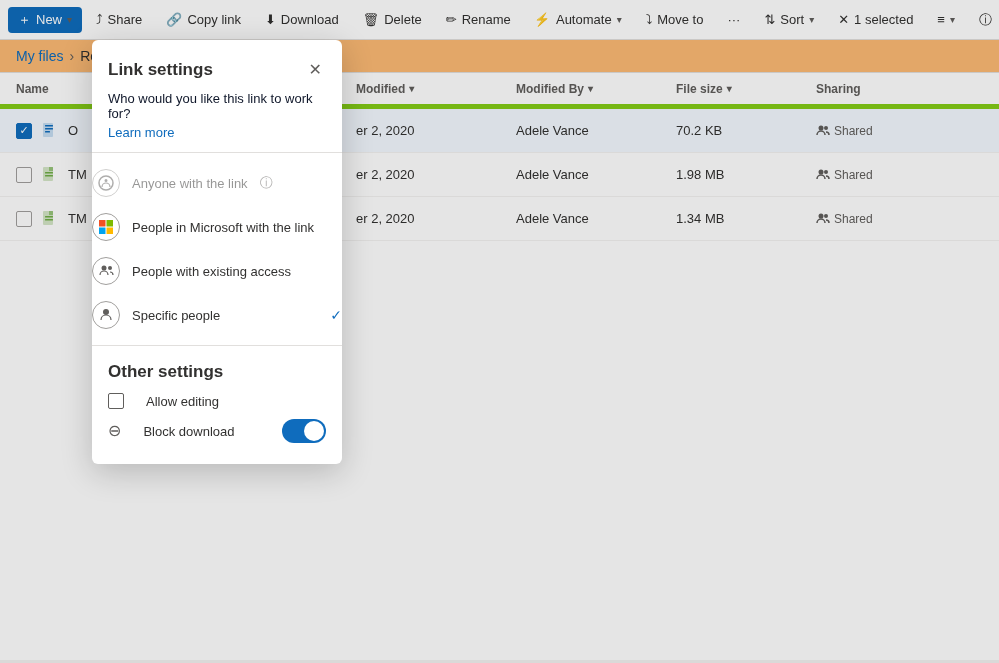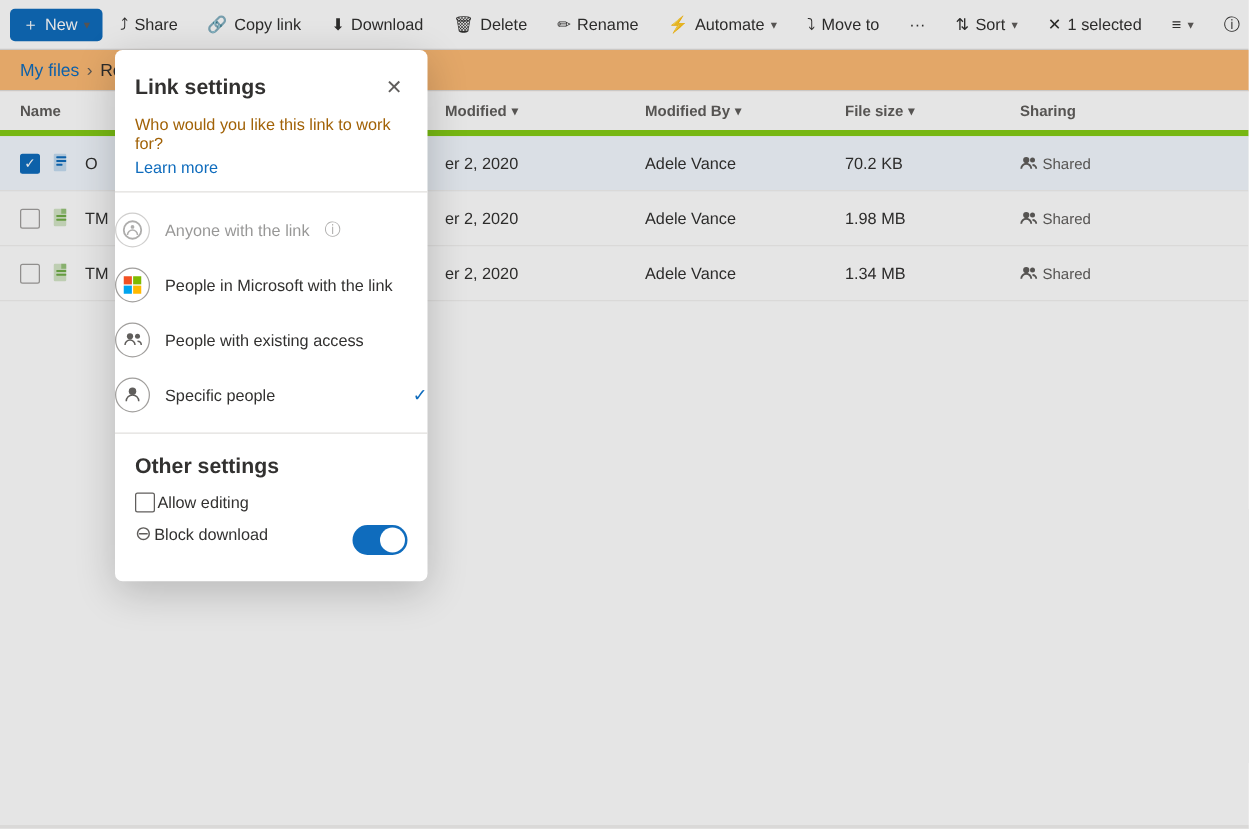--- a/index.html
+++ b/index.html
@@ -57,36 +57,36 @@
       position: absolute; top: 40px; left: 92px; width: 250px;
       background: #fff; border-radius: 6px; box-shadow: 0 8px 32px rgba(0,0,0,0.2);
       z-index: 20; padding-bottom: 16px;
     }
     .modal-header {
       display: flex; align-items: center; justify-content: space-between;
       padding: 16px 16px 8px 16px;
     }
     .modal-title { font-size: 17px; font-weight: 600; color: #323130; }
     .close-btn { background: none; border: none; cursor: pointer; color: #605e5c; font-size: 16px; padding: 4px; }
-    .modal-subtitle { font-size: 13px; color: #a16207; padding: 0 16px 4px 16px; }
+    .modal-subtitle { font-size: 13px; color: #0f172a; padding: 0 16px 4px 16px; }
     .modal-link { font-size: 13px; color: #0f6cbd; padding: 0 16px 12px 16px; display: block; cursor: pointer; text-decoration: none; }
     .divider { border: none; border-top: 1px solid #e1dfdd; margin: 0 0 8px 0; }
 
     .link-option {
       display: flex; align-items: center; gap: 12px; padding: 8px 0;
       cursor: pointer; font-size: 13px; color: #323130; position: relative;
     }
     .link-option .option-icon {
       width: 28px; height: 28px; border-radius: 50%; border: 1px solid #a19f9d;
       display: flex; align-items: center; justify-content: center; font-size: 14px; flex-shrink: 0;
     }
     .checkmark { margin-left: auto; color: #0f6cbd; font-size: 14px; }
 
     .other-settings-label { font-size: 17px; font-weight: 600; color: #323130; padding: 8px 16px 6px 16px; }
-    .setting-row { display: flex; align-items: flex-start; gap: 2px; padding: 5px 16px; }
+    .setting-row { display: flex; align-items: center; gap: 22px; padding: 5px 16px; }
     .setting-checkbox { width: 16px; height: 16px; border: 1px solid #605e5c; border-radius: 2px; flex-shrink: 0; }
     .setting-label { font-size: 13px; color: #323130; }
 
     
     .toggle {
       position: relative; width: 44px; height: 24px; border-radius: 12px;
       background: #0f6cbd; cursor: pointer; flex-shrink: 0; margin-left: auto;
     }
     .toggle-knob {
       position: absolute; top: 2px; right: 2px; width: 20px; height: 20px;

